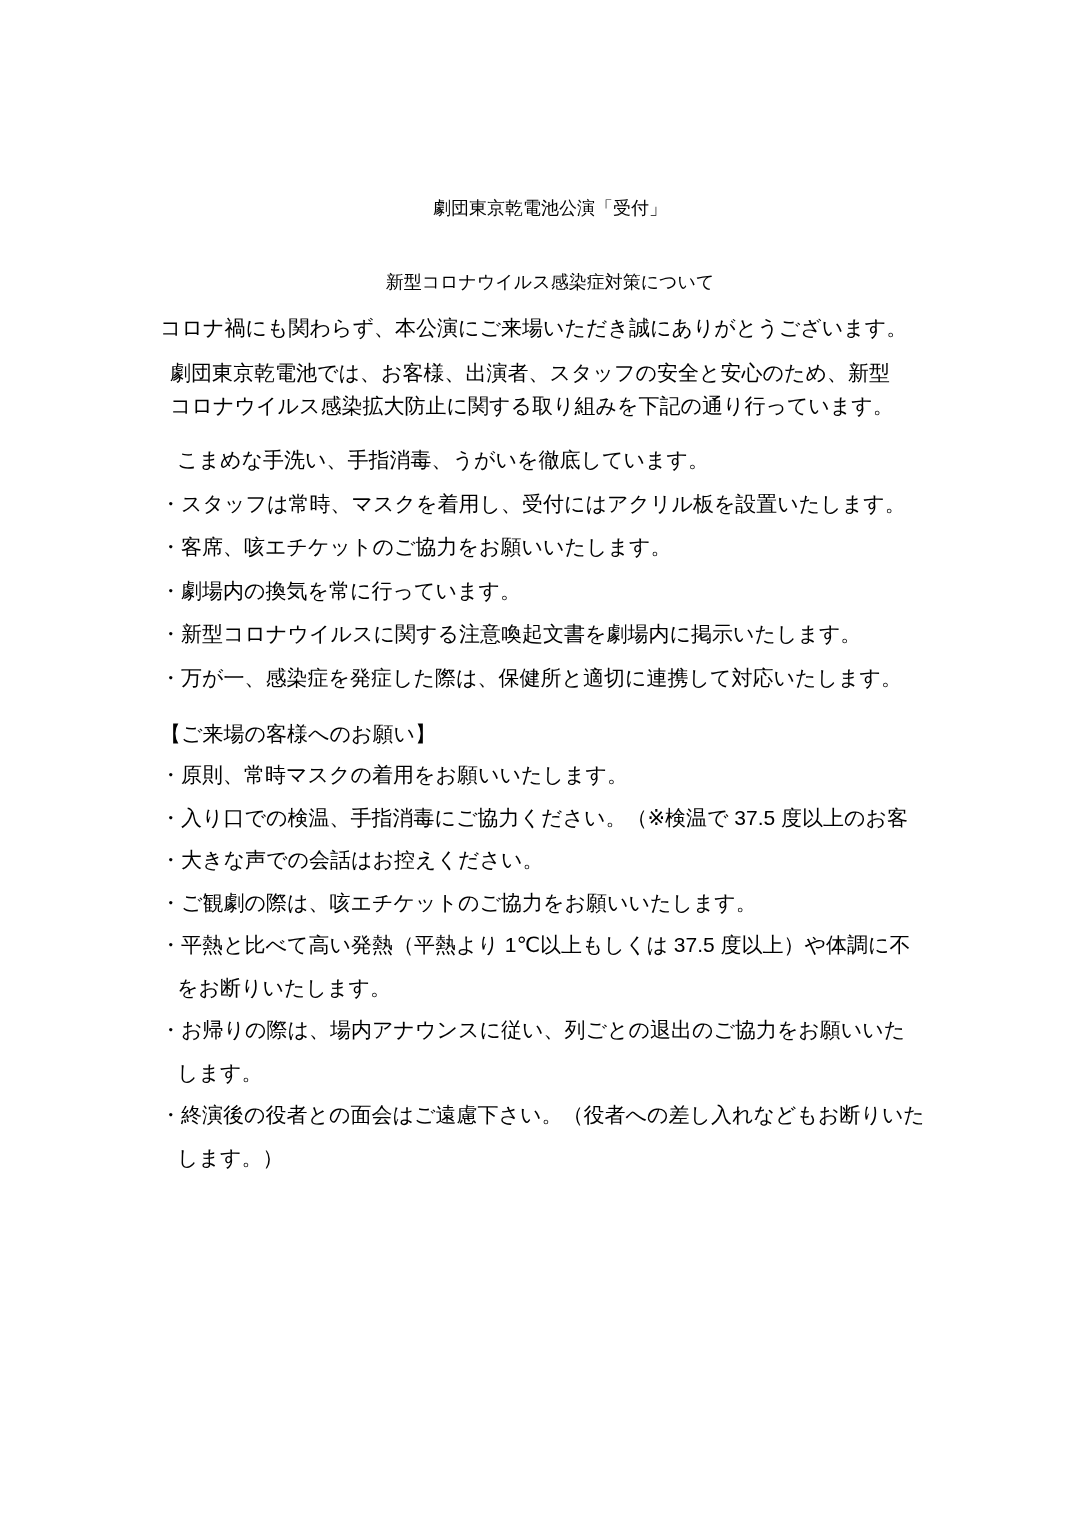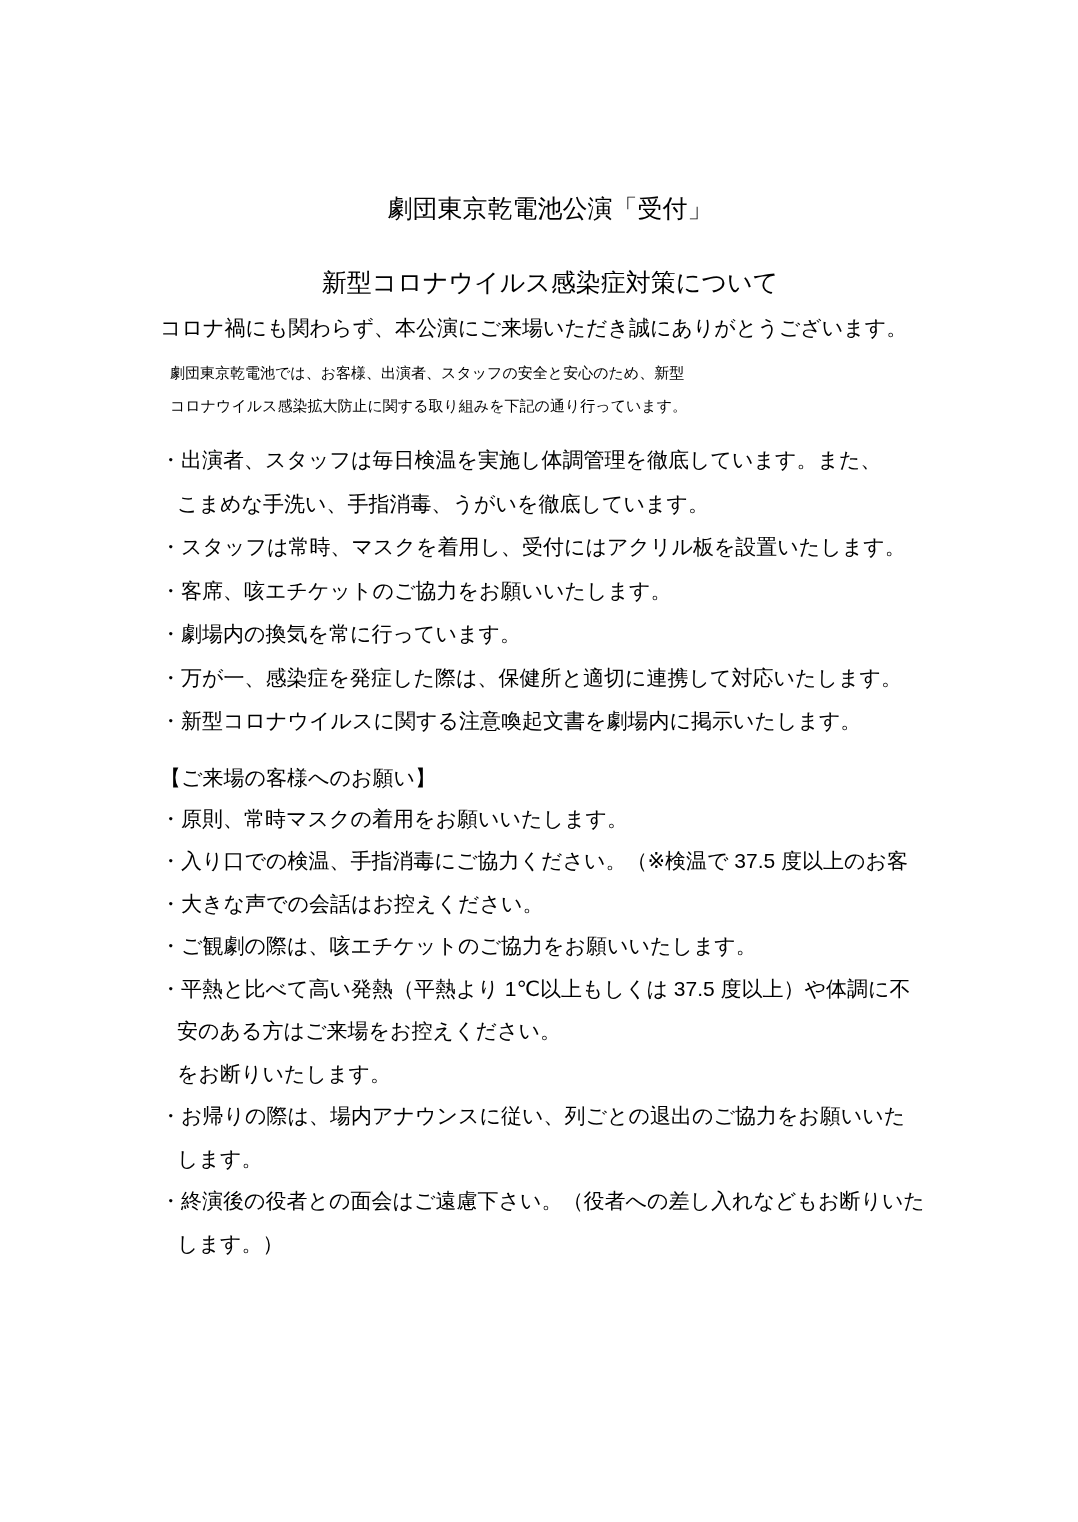--- a/index.html
+++ b/index.html
@@ -12,38 +12,38 @@
     box-sizing: border-box;
     width: 1078px;
     height: 1522px;
     background: #ffffff;
     color: #000000;
     font-family: "Liberation Sans", "DejaVu Sans", sans-serif;
     padding: 192px 138px 0 160px;
     overflow: hidden;
   }
   .title {
-    font-size: 25px;
+    font-size: 18px;
     line-height: 32px;
     text-align: center;
     white-space: nowrap;
     font-weight: 500;
   }
   .title2 {
     margin-top: 42px;
   }
   .p1 {
     margin-top: 14px;
     font-size: 21px;
     line-height: 32px;
     white-space: nowrap;
   }
   .intro2 {
     margin-top: 12px;
-    font-size: 15px;
+    font-size: 21px;
   }
   .intro2 .line {
     line-height: 33px;
     margin-left: 10px;
     white-space: nowrap;
   }
   .list {
     font-size: 21px;
   }
   .list1 {
@@ -77,58 +77,56 @@
 
   <div class="p1">コロナ禍にも関わらず、本公演にご来場いただき誠にありがとうございます。</div>
 
   <div class="intro2">
       <div class="line">劇団東京乾電池では、お客様、出演者、スタッフの安全と安心のため、新型</div>
       <div class="line">コロナウイルス感染拡大防止に関する取り組みを下記の通り行っています。</div>
     </div>
 
   <div class="list list1">
       <div class="item">
-        <div class="line">・出演者、スタッフは毎日検温を実施し体調管理を徹底しています。また、</div>
         <div class="line cont">こまめな手洗い、手指消毒、うがいを徹底しています。</div>
       </div>
       <div class="item">
         <div class="line">・スタッフは常時、マスクを着用し、受付にはアクリル板を設置いたします。</div>
       </div>
       <div class="item">
         <div class="line">・客席、咳エチケットのご協力をお願いいたします。</div>
       </div>
       <div class="item">
         <div class="line">・劇場内の換気を常に行っています。</div>
       </div>
       <div class="item">
-        <div class="line">・万が一、感染症を発症した際は、保健所と適切に連携して対応いたします。</div>
+        <div class="line">・新型コロナウイルスに関する注意喚起文書を劇場内に掲示いたします。</div>
       </div>
       <div class="item">
-        <div class="line">・新型コロナウイルスに関する注意喚起文書を劇場内に掲示いたします。</div>
+        <div class="line">・万が一、感染症を発症した際は、保健所と適切に連携して対応いたします。</div>
       </div>
     </div>
 
   <div class="req-heading">【ご来場の客様へのお願い】</div>
 
   <div class="list list2">
       <div class="item">
         <div class="line">・原則、常時マスクの着用をお願いいたします。</div>
       </div>
       <div class="item">
         <div class="line">・入り口での検温、手指消毒にご協力ください。（※検温で 37.5 度以上のお客</div>
       </div>
       <div class="item">
         <div class="line">・大きな声での会話はお控えください。</div>
       </div>
       <div class="item">
         <div class="line">・ご観劇の際は、咳エチケットのご協力をお願いいたします。</div>
       </div>
       <div class="item">
         <div class="line">・平熱と比べて高い発熱（平熱より 1℃以上もしくは 37.5 度以上）や体調に不</div>
-        <div class="line cont">安のある方はご来場をお控えください。</div>
       </div>
       <div class="item">
         <div class="line cont">をお断りいたします。</div>
       </div>
       <div class="item">
         <div class="line">・お帰りの際は、場内アナウンスに従い、列ごとの退出のご協力をお願いいた</div>
         <div class="line cont">します。</div>
       </div>
       <div class="item">
         <div class="line">・終演後の役者との面会はご遠慮下さい。（役者への差し入れなどもお断りいた</div>

